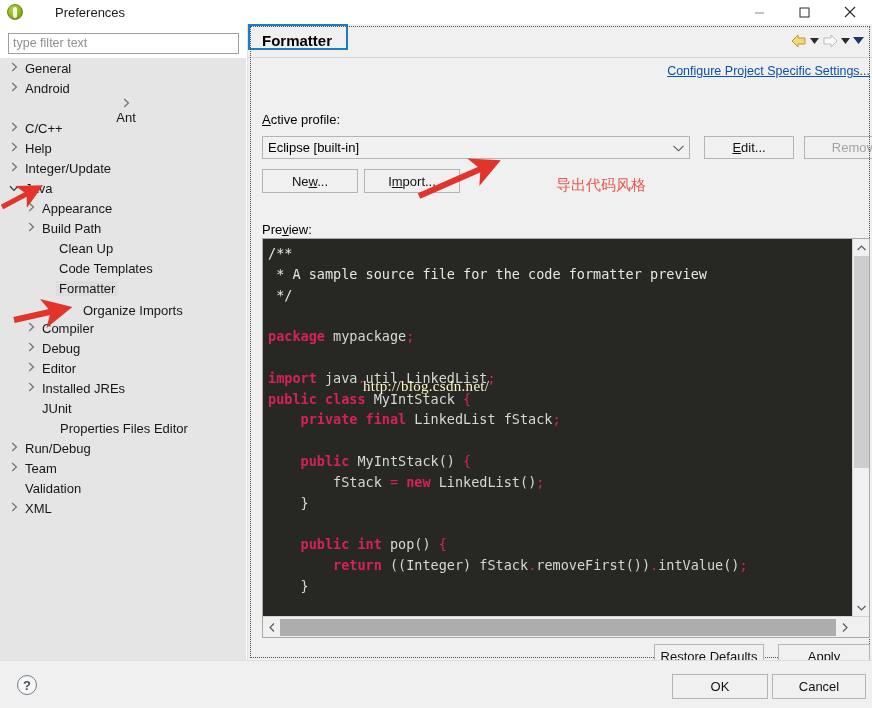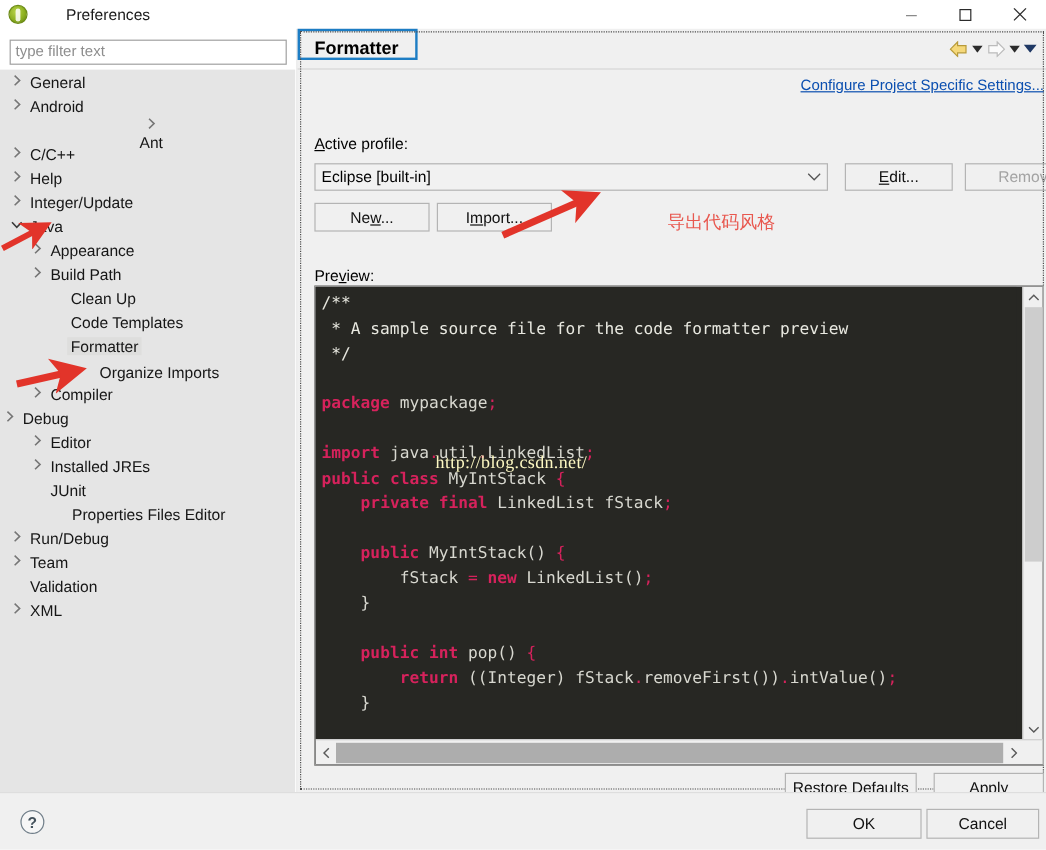--- a/index.html
+++ b/index.html
@@ -300,21 +300,21 @@
     <div class="tree-row" style="padding-left: 64px; align-items: flex-end;">
       <span class="arrow"></span>
       <span class="lbl">Organize Imports</span>
     </div>
     <div class="tree-row" style="padding-left: 23px;">
       <span class="arrow"><svg width="7" height="10" viewBox="0 0 7 10">
           <path d="M1.2 1 L5.4 5 L1.2 9" fill="none" stroke="#767676" stroke-width="1.3"></path>
         </svg></span>
       <span class="lbl">Compiler</span>
     </div>
-    <div class="tree-row" style="">
+    <div class="tree-row" style="padding-left: 23px;">
       <span class="arrow"><svg width="7" height="10" viewBox="0 0 7 10">
           <path d="M1.2 1 L5.4 5 L1.2 9" fill="none" stroke="#767676" stroke-width="1.3"></path>
         </svg></span>
       <span class="lbl">Debug</span>
     </div>
     <div class="tree-row" style="padding-left: 23px;">
       <span class="arrow"><svg width="7" height="10" viewBox="0 0 7 10">
           <path d="M1.2 1 L5.4 5 L1.2 9" fill="none" stroke="#767676" stroke-width="1.3"></path>
         </svg></span>
       <span class="lbl">Editor</span>

